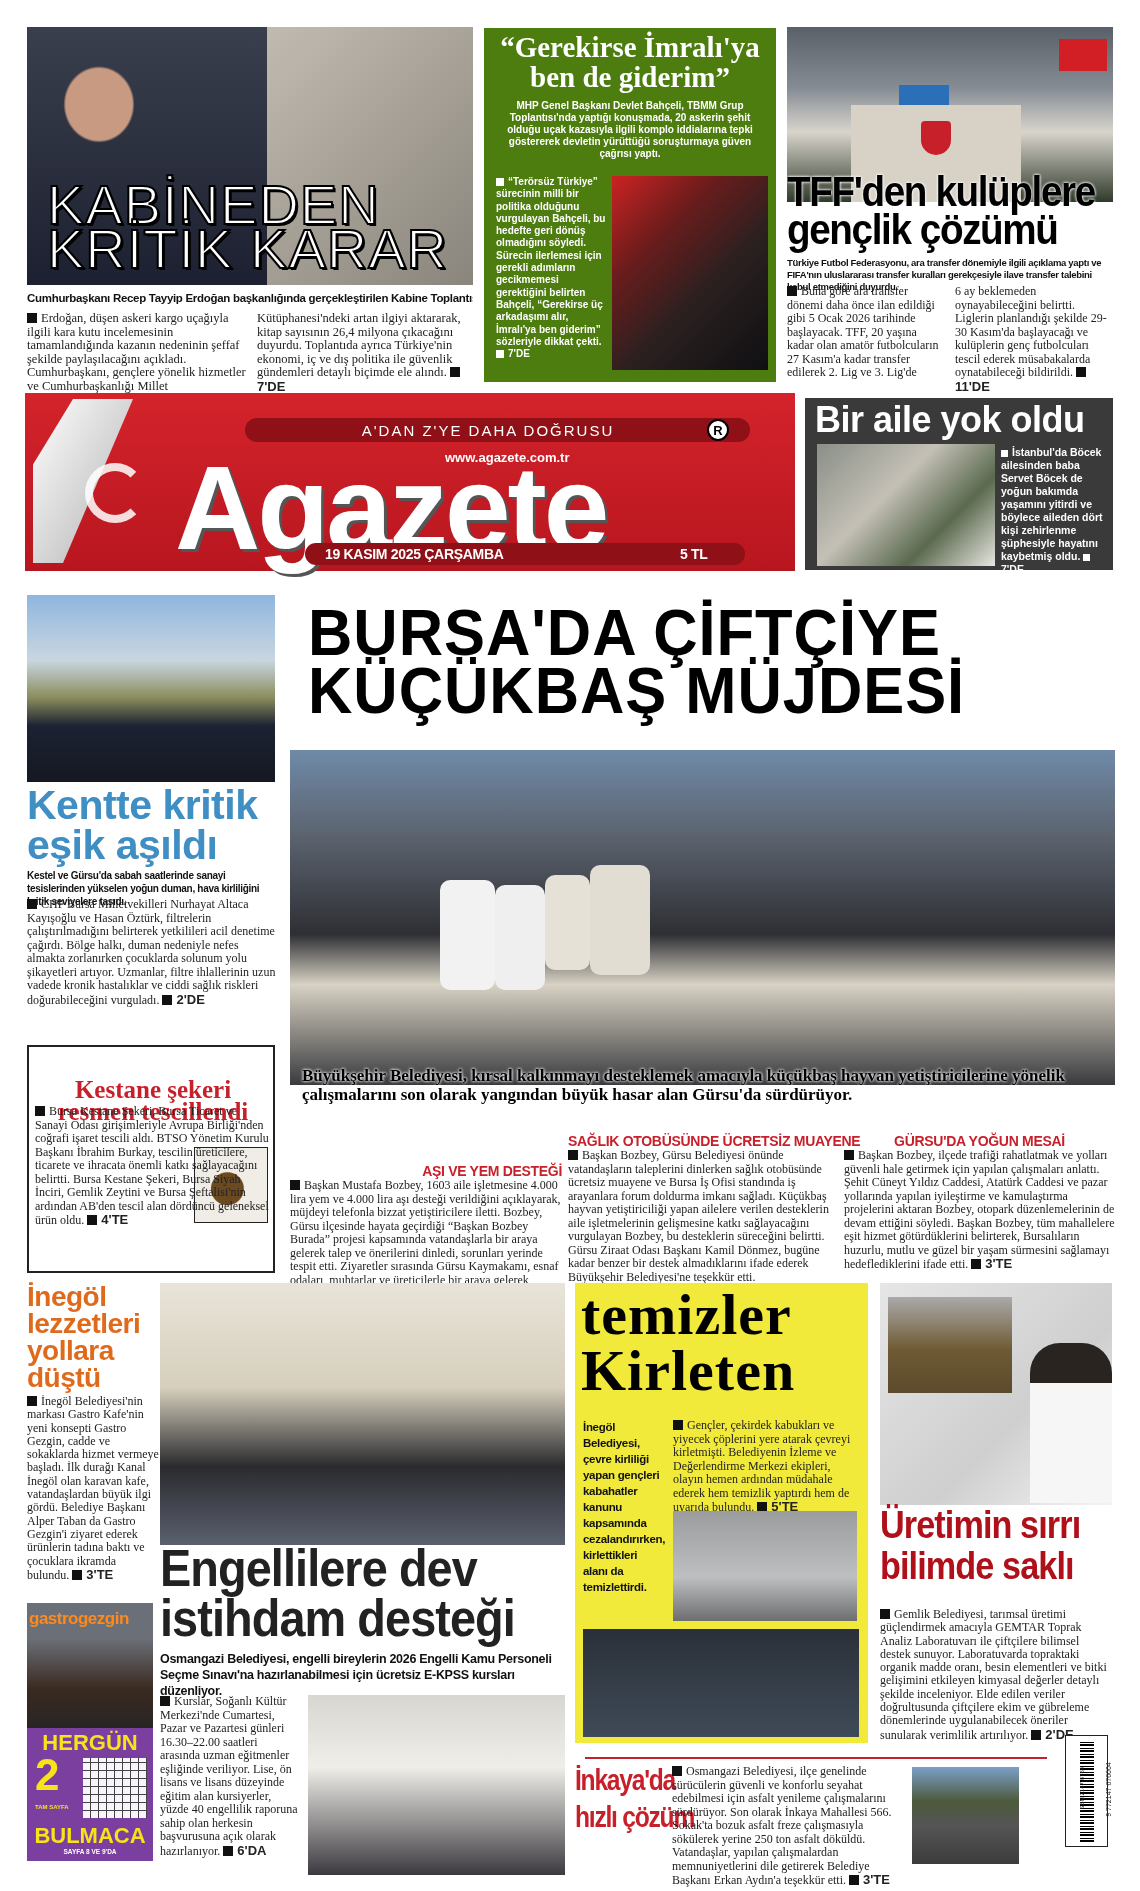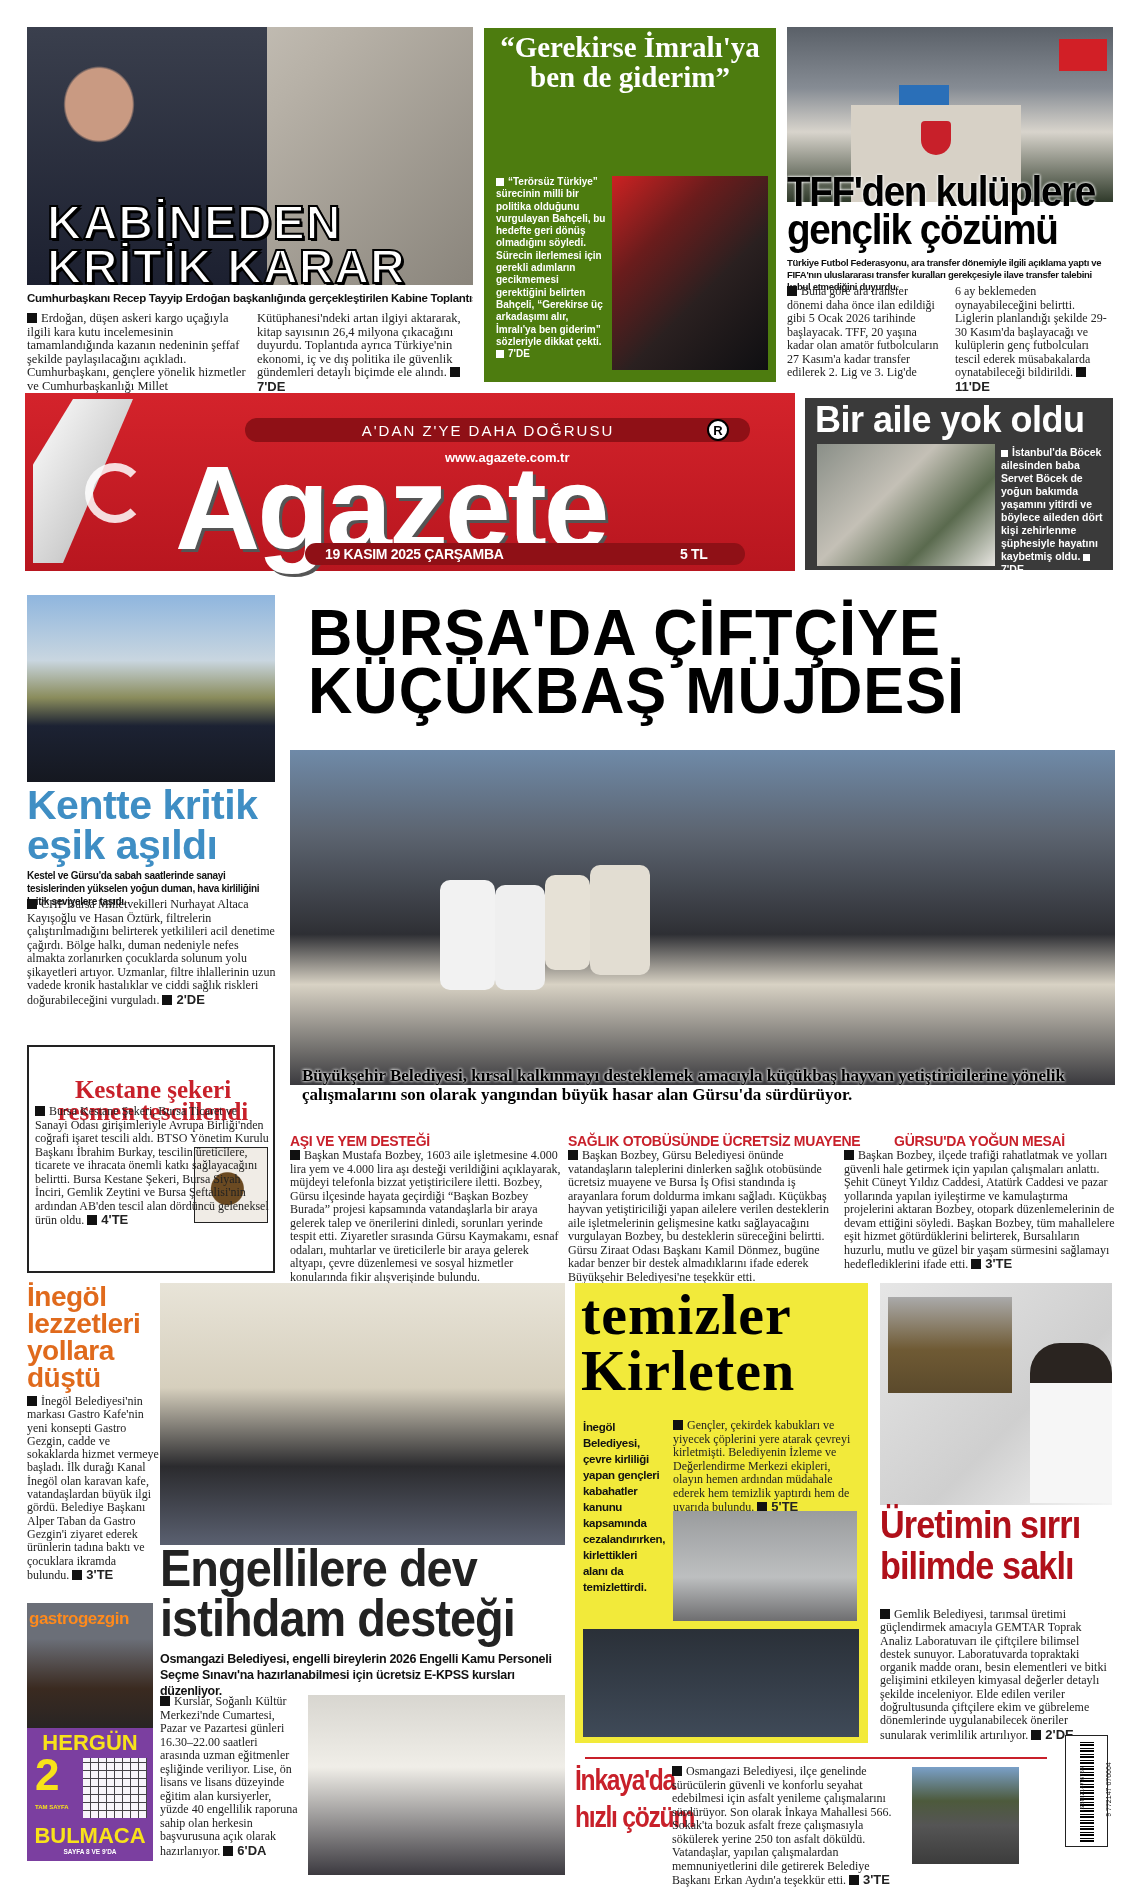--- a/index.html
+++ b/index.html
@@ -31,36 +31,37 @@
 .ph-course{background:linear-gradient(180deg,#d8d6d0 0%,#f0eee8 40%,#3c3a40 100%)}
 .ph-road{background:linear-gradient(180deg,#7aa0c8 0%,#4d5a3c 35%,#555 60%,#3c3c3c 100%)}
 .ph-cam{background:linear-gradient(180deg,#2a3038 0%,#3f4a58 100%)}
 </style>
 </head>
 <body>
 
 <div class="abs" style="left:27px;top:27px;width:446px;height:360px;">
   <div class="photo ph-cabinet" style="left:0;top:0;width:446px;height:258px;">
     <div class="abs ph-person-suit" style="left:0;top:0;width:240px;height:258px;"></div>
-    <div class="abs sans" style="left:20px;top:174px;width:420px;font-weight:700;font-size:48px;line-height:44px;color:#fff;letter-spacing:1px;-webkit-text-stroke:2px #000;text-shadow:2px 2px 0 #000;">
+    <div class="abs sans" style="left:20px;top:156px;width:420px;font-weight:400;font-size:56px;line-height:44px;color:#fff;letter-spacing:1px;-webkit-text-stroke:2px #000;text-shadow:2px 2px 0 #000;">
       <div>KABİNEDEN</div>
       <div>KRİTİK KARAR</div>
     </div>
   </div>
   <div class="abs deck" style="left:0;top:264px;width:446px;font-size:11.5px;white-space:nowrap;overflow:hidden">Cumhurbaşkanı Recep Tayyip Erdoğan başkanlığında gerçekleştirilen Kabine Toplantısı sona erdi.</div>
   <div class="abs body-txt" style="left:0;top:285px;width:220px;font-size:12.5px;line-height:13.5px;">
     <span class="bullet"></span><span>Erdoğan, düşen askeri kargo uçağıyla ilgili kara kutu incelemesinin tamamlandığında kazanın nedeninin şeffaf şekilde paylaşılacağını açıkladı. Cumhurbaşkanı, gençlere yönelik hizmetler ve Cumhurbaşkanlığı Millet</span>
   </div>
   <div class="abs body-txt" style="left:230px;top:285px;width:216px;font-size:12.5px;line-height:13.5px;">
     <span>Kütüphanesi'ndeki artan ilgiyi aktararak, kitap sayısının 26,4 milyona çıkacağını duyurdu. Toplantıda ayrıca Türkiye'nin ekonomi, iç ve dış politika ile güvenlik gündemleri detaylı biçimde ele alındı.</span> <span class="bullet"></span><span class="ref">7'DE</span>
   </div>
 </div>
 
 <div class="abs" style="left:484px;top:28px;width:292px;height:354px;background:#4d7c0f;color:#fff;">
   <div class="abs serif" style="left:6px;top:4px;width:280px;text-align:center;font-weight:bold;font-size:29px;line-height:30px;">“Gerekirse İmralı'ya ben de giderim”</div>
+  <div class="abs sans" style="left:12px;top:72px;width:268px;text-align:center;font-weight:bold;font-size:10px;line-height:12px;">MHP Genel Başkanı Devlet Bahçeli, TBMM Grup Toplantısı'nda yaptığı konuşmada, 20 askerin şehit olduğu uçak kazasıyla ilgili komplo iddialarına tepki göstererek devletin yürüttüğü soruşturmaya güven çağrısı yaptı.</div>
   <div class="abs sans" style="left:12px;top:148px;width:110px;font-weight:bold;font-size:10px;line-height:12.3px;">
     <span class="bullet" style="background:#fff;width:8px;height:8px"></span><span>“Terörsüz Türkiye” sürecinin milli bir politika olduğunu vurgulayan Bahçeli, bu hedefte geri dönüş olmadığını söyledi. Sürecin ilerlemesi için gerekli adımların gecikmemesi gerektiğini belirten Bahçeli, “Gerekirse üç arkadaşımı alır, İmralı'ya ben giderim” sözleriyle dikkat çekti.</span><br>
     <span class="bullet" style="background:#fff;width:8px;height:8px"></span><span>7'DE</span>
   </div>
   <div class="photo ph-bahceli" style="left:128px;top:148px;width:156px;height:194px;"></div>
 </div>
 
 <div class="abs" style="left:787px;top:27px;width:330px;height:360px;">
   <div class="photo ph-tff" style="left:0;top:0;width:326px;height:175px;">
     <div class="abs" style="left:272px;top:12px;width:48px;height:32px;background:#d21f26;"></div>
@@ -124,21 +125,21 @@
   </div>
   <div class="photo ph-group" style="left:0;top:150px;width:825px;height:335px;">
     <div class="abs" style="left:150px;top:130px;width:55px;height:110px;background:#f2f2f2;border-radius:10px;"></div>
     <div class="abs" style="left:205px;top:135px;width:50px;height:105px;background:#efefef;border-radius:10px;"></div>
     <div class="abs" style="left:255px;top:125px;width:45px;height:95px;background:#e6e1d6;border-radius:10px;"></div>
     <div class="abs" style="left:300px;top:115px;width:60px;height:110px;background:#e2ddd2;border-radius:10px;"></div>
   </div>
   <div class="abs serif" style="left:12px;top:466px;width:810px;font-weight:bold;font-size:17px;line-height:19px;color:#000;text-shadow:0 0 3px #fff,0 0 3px #fff;">Büyükşehir Belediyesi, kırsal kalkınmayı desteklemek amacıyla küçükbaş hayvan yetiştiricilerine yönelik çalışmalarını son olarak yangından büyük hasar alan Gürsu'da sürdürüyor.</div>
   <div class="abs" style="left:0;top:533px;width:825px;height:140px;">
     <div class="abs" style="left:0;top:0;width:272px;">
-      <div class="cond" style="text-align:left;color:#c8202a;font-weight:bold;font-size:14px;">AŞI VE YEM DESTEĞİ</div>
+      <div class="cond" style="text-align:right;color:#c8202a;font-weight:bold;font-size:14px;margin-top:30px;">AŞI VE YEM DESTEĞİ</div>
       <div class="body-txt" style="font-size:12px;line-height:13.5px;">
         <span class="bullet"></span><span>Başkan Mustafa Bozbey, 1603 aile işletmesine 4.000 lira yem ve 4.000 lira aşı desteği verildiğini açıklayarak, müjdeyi telefonla bizzat yetiştiricilere iletti. Bozbey, Gürsu ilçesinde hayata geçirdiği “Başkan Bozbey Burada” projesi kapsamında vatandaşlarla bir araya gelerek talep ve önerilerini dinledi, sorunları yerinde tespit etti. Ziyaretler sırasında Gürsu Kaymakamı, esnaf odaları, muhtarlar ve üreticilerle bir araya gelerek altyapı, çevre düzenlemesi ve sosyal hizmetler konularında fikir alışverişinde bulundu.</span>
       </div>
     </div>
     <div class="abs" style="left:278px;top:0;width:270px;">
       <div class="cond" style="text-align:center;color:#c8202a;font-weight:bold;font-size:14px;white-space:nowrap;">SAĞLIK OTOBÜSÜNDE ÜCRETSİZ MUAYENE</div>
       <div class="body-txt" style="font-size:12px;line-height:13.5px;">
         <span class="bullet"></span><span>Başkan Bozbey, Gürsu Belediyesi önünde vatandaşların taleplerini dinlerken sağlık otobüsünde ücretsiz muayene ve Bursa İş Ofisi standında iş arayanlara forum doldurma imkanı sağladı. Küçükbaş hayvan yetiştiriciliği yapan ailelere verilen desteklerin aile işletmelerinin gelişmesine katkı sağlayacağını vurgulayan Bozbey, bu desteklerin süreceğini belirtti. Gürsu Ziraat Odası Başkanı Kamil Dönmez, bugüne kadar benzer bir destek almadıklarını ifade ederek Büyükşehir Belediyesi'ne teşekkür etti.</span>
       </div>
     </div>

